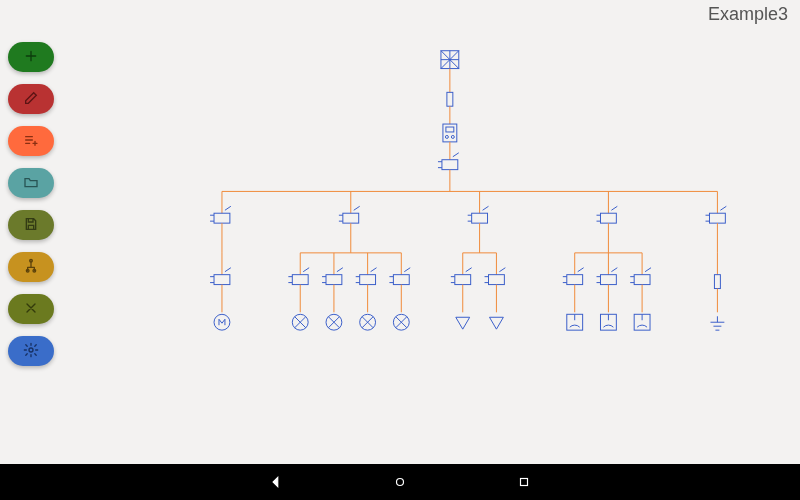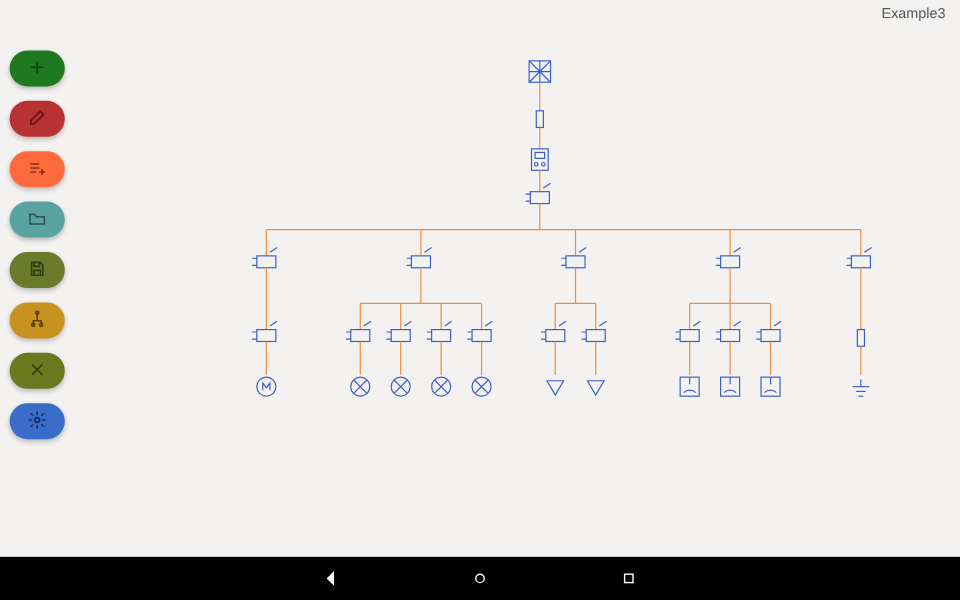--- a/index.html
+++ b/index.html
@@ -1,18 +1,18 @@
 <!DOCTYPE html>
 <html><head>
 <meta charset="utf-8">
 <style>
   * { box-sizing: border-box; margin: 0; padding: 0; }
   html, body { width: 800px; height: 500px; overflow: hidden; font-family: -apple-system, Helvetica, Arial, sans-serif; }
   .app { position: relative; width: 800px; height: 500px; background: #f3f2f1; }
-  .title { position: absolute; top: 4px; right: 12px; font-size: 12px; color: #555; }
+  .title { position: absolute; top: 4px; right: 12px; font-size: 18px; color: #555; }
   .toolbar { position: absolute; left: 8px; top: 42px; display: flex; flex-direction: column; gap: 12px; }
   .tool-btn {
     width: 46px; height: 30px; border-radius: 16px; border: none;
     display: flex; align-items: center; justify-content: center;
     box-shadow: 0 2px 4px rgba(0,0,0,0.25); cursor: pointer;
     color: #222;
   }
   .tool-btn svg { width: 16px; height: 16px; }
   .canvas { position: absolute; left: 70px; right: 0; top: 20px; bottom: 44px; }
   .canvas svg { width: 100%; height: 100%; }

